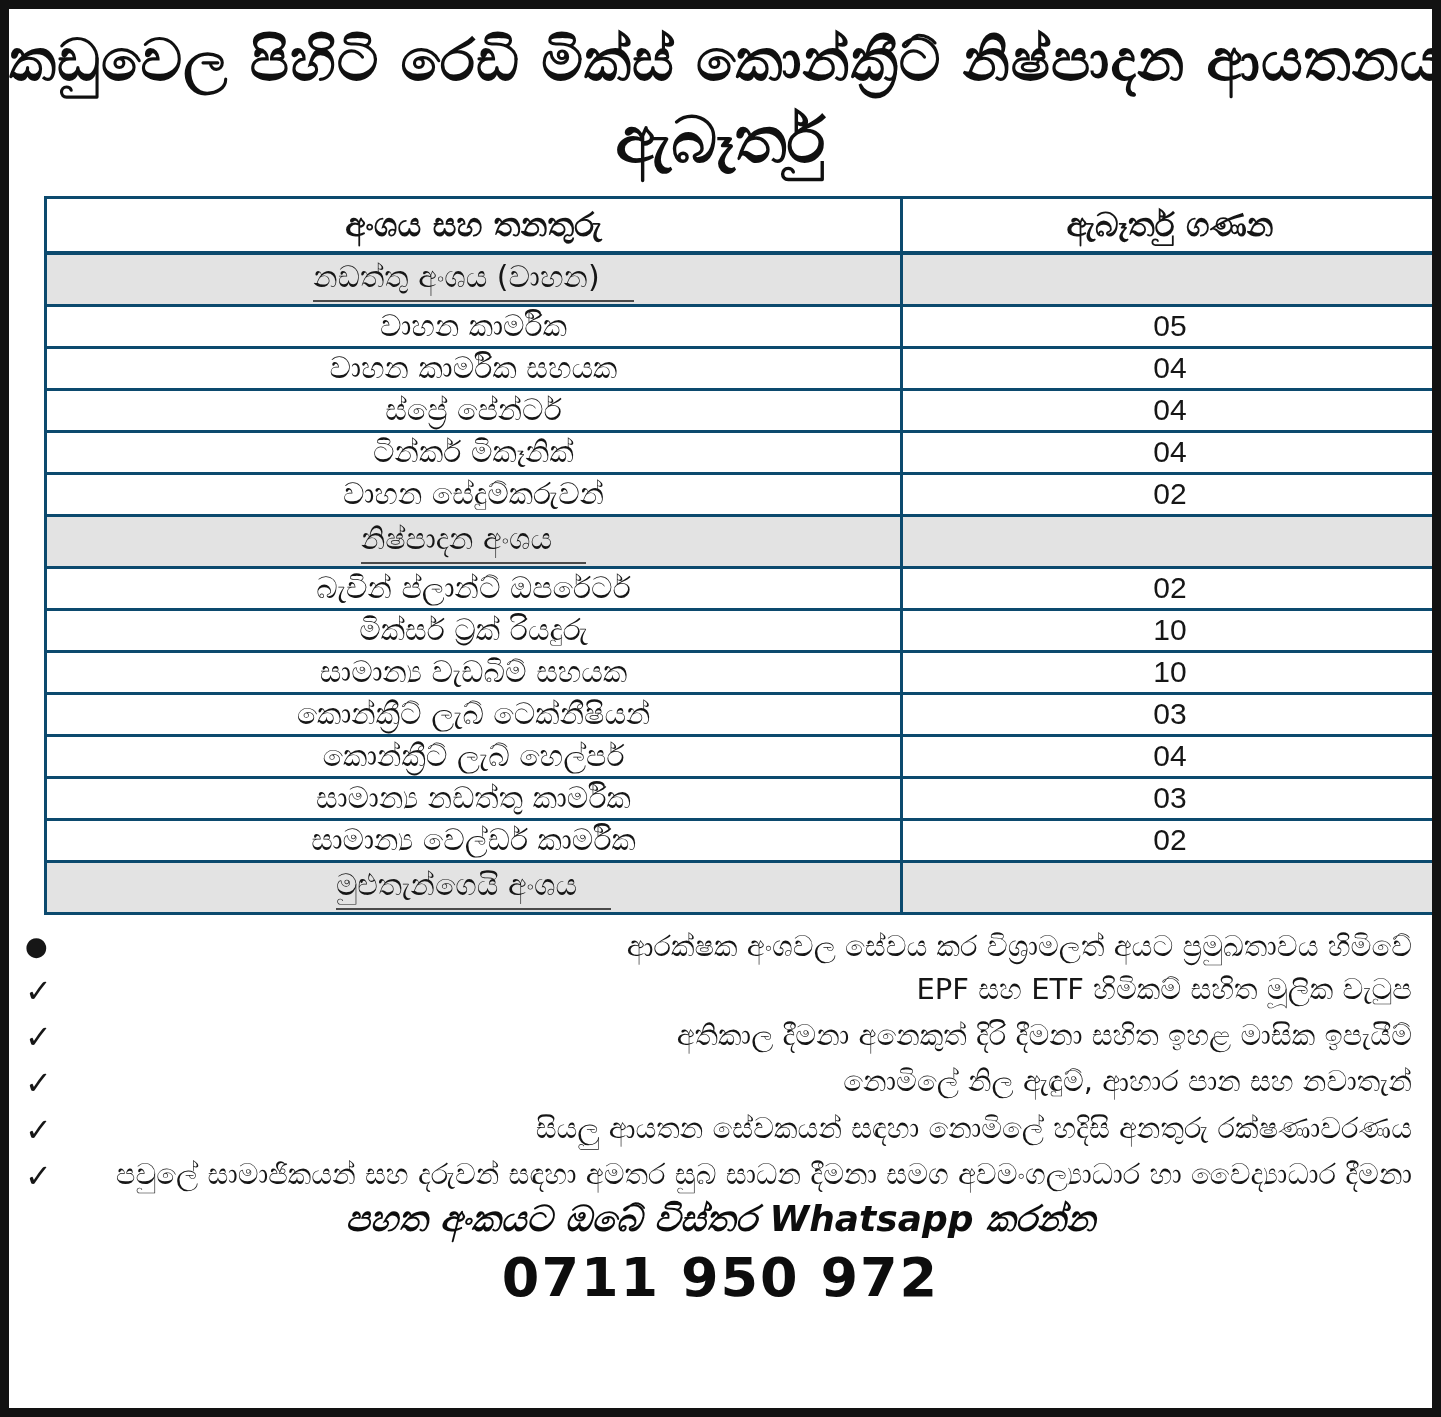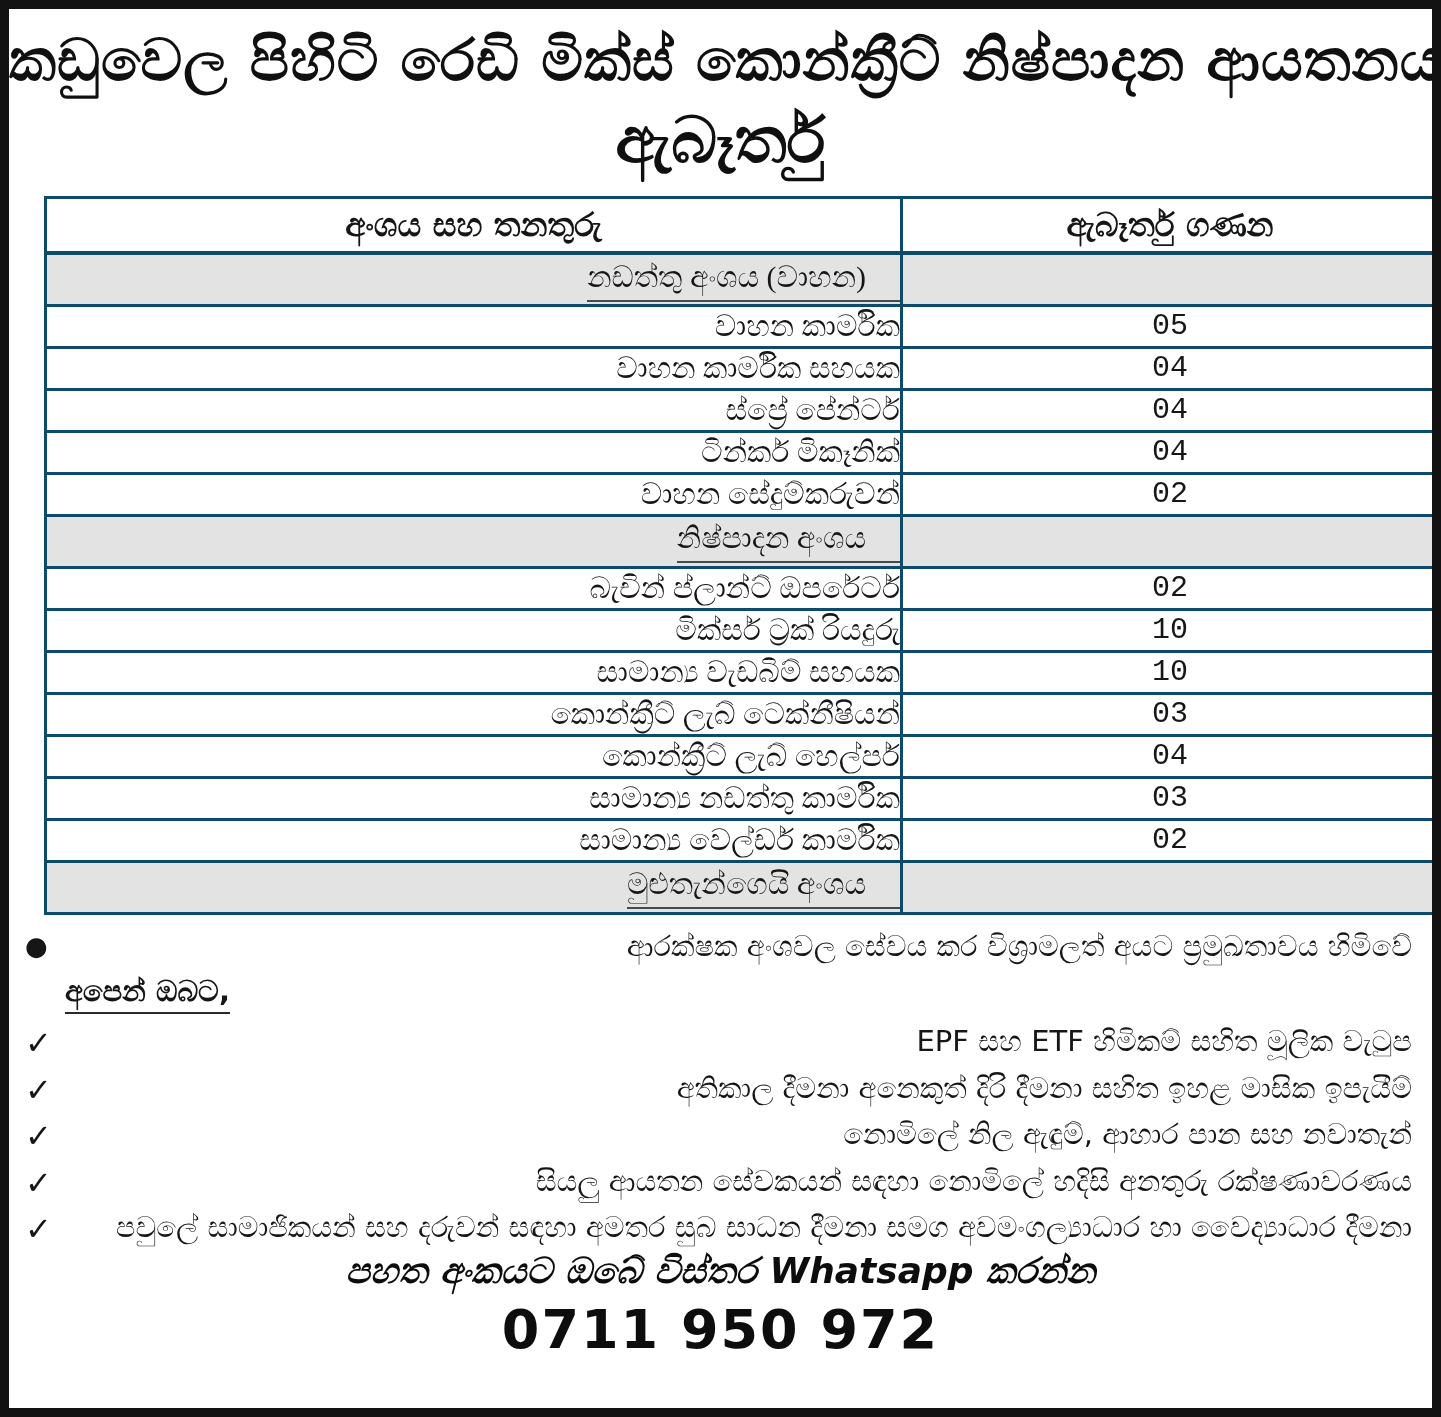--- a/index.html
+++ b/index.html
@@ -55,22 +55,22 @@
     background: #e3e3e3;
     height: 52px;
     font-size: 30px;
   }
   tr.section-row td.label-cell span {
     display: inline-block;
     border-bottom: 2px solid #4a4a4a;
     padding: 2px 34px 5px 0;
   }
   tr.data-row td { height: 42px; font-size: 30px; }
-  td.label-cell { padding-left: 12px; text-align: right; font-family: Liberation Serif, serif; }
-  td.count-cell { text-align: center; font-family: Liberation Mono, monospace; }
+  td.label-cell { padding-left: 12px; text-align: center; }
+  td.count-cell { text-align: center; font-family: Liberation Sans, sans-serif; }
   .notes {
     margin: 14px 20px 0 16px;
     font-size: 29px;
     line-height: 1.2;
   }
   .note-row { display: flex; align-items: flex-start; margin-top: 8px; }
   .note-glyph { flex: 0 0 40px; font-size: 26px; padding-top: 2px; }
   .check-glyph { flex: 0 0 40px; font-size: 32px; }
   .note-text { flex: 1; text-align: right; }
   .from-us {
@@ -195,23 +195,20 @@
 
   </tbody>
   </table>
 
   <div class="notes">
     <div class="note-row">
       <span class="note-glyph">●</span>
       <span class="note-text">ආරක්ෂක අංශවල සේවය කර විශ්‍රාමලත් අයට ප්‍රමුඛතාවය හිමිවේ</span>
     </div>
     <div>
-      <span class="from-us">අපෙන් ඔබට,</span>
-    </div>
-    <div>
     <div class="note-row">
       <span class="check-glyph">✓</span>
       <span class="note-text">EPF සහ ETF හිමිකම් සහිත මූලික වැටුප</span>
     </div>
 
     <div class="note-row">
       <span class="check-glyph">✓</span>
       <span class="note-text">අතිකාල දීමනා අනෙකුත් දිරි දීමනා සහිත ඉහළ මාසික ඉපැයීම්</span>
     </div>
 

